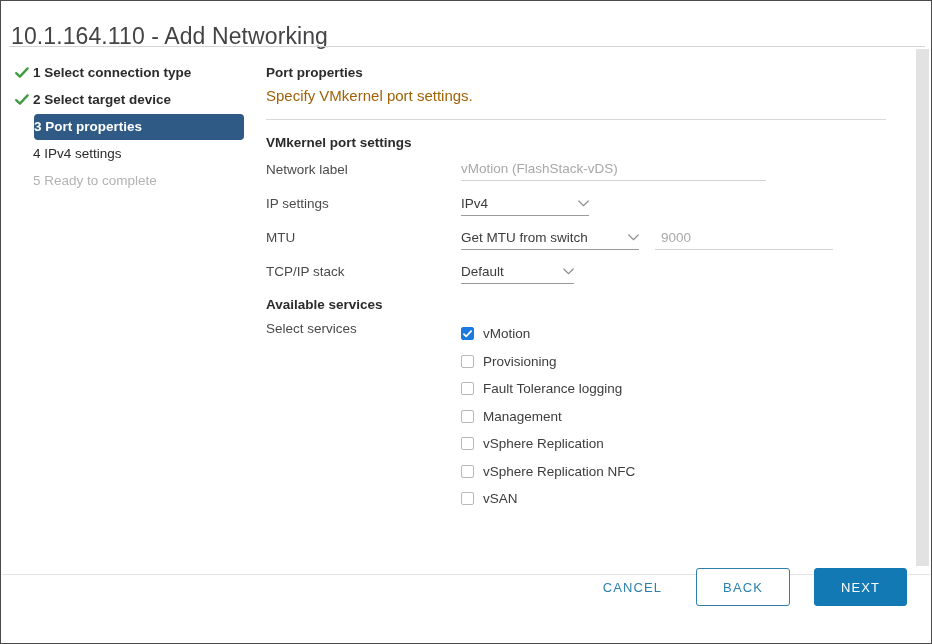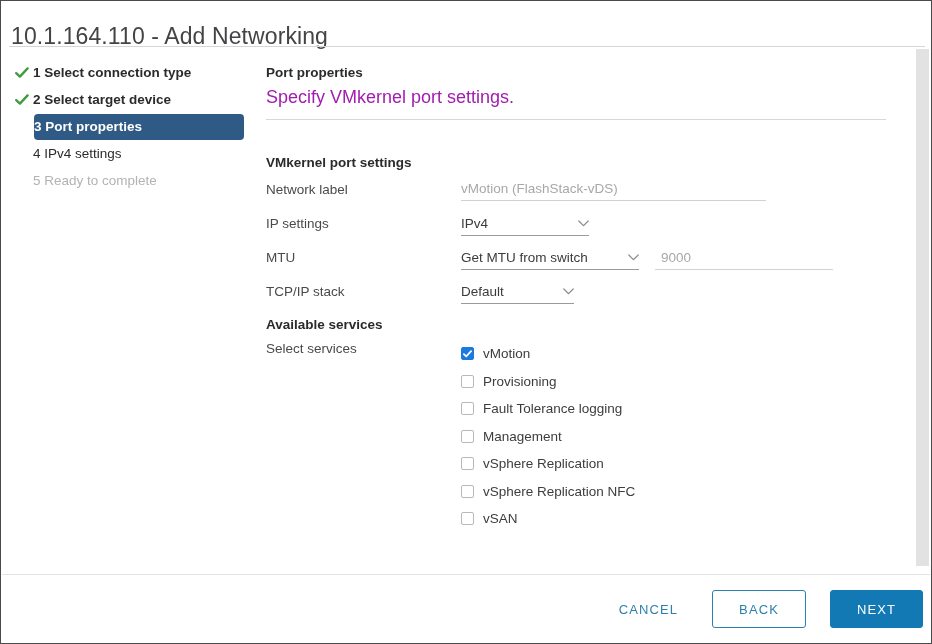--- a/index.html
+++ b/index.html
@@ -106,23 +106,23 @@
     left: 265px; top: 64px;
     width: 620px;
   }
   .panel-title {
     font-size: 13.5px;
     font-weight: 700;
     color: #2b2b2b;
     margin-bottom: 7px;
   }
   .panel-sub {
-    font-size: 18px;
+    font-size: 15px;
     font-weight: 400;
-    color: #a21caf;
+    color: #a16207;
   }
   .panel-rule {
     position: absolute;
     left: 265px; top: 118px;
     width: 620px;
     height: 1px;
     background: #d8d8d8;
   }
 
   
@@ -130,21 +130,20 @@
     position: absolute;
     left: 265px; top: 134px;
     width: 625px;
   }
   .section-head {
     font-size: 13.5px;
     font-weight: 700;
     color: #2b2b2b;
     height: 24px;
     line-height: 16px;
-    margin-top: 20px;
   }
   .row {
     display: flex;
     align-items: flex-start;
     height: 34px;
   }
   .row-label {
     width: 195px;
     flex: 0 0 195px;
     font-size: 13.5px;
@@ -279,27 +278,27 @@
   
   .footer-rule {
     position: absolute;
     left: 1px; top: 573px;
     width: 928px;
     height: 1px;
     background: #e4e4e4;
   }
   .footer {
     position: absolute;
-    left: 0; top: 574px;
+    left: 0; top: 552px;
     width: 930px;
     height: 68px;
     display: flex;
     align-items: center;
     justify-content: flex-end;
-    padding-right: 8px;
+    padding-right: 24px;
     box-sizing: border-box;
   }
   .btn {
     font-family: "Liberation Sans", sans-serif;
     font-size: 13px;
     letter-spacing: 1.1px;
     cursor: pointer;
     box-sizing: border-box;
   }
   .btn-link {

